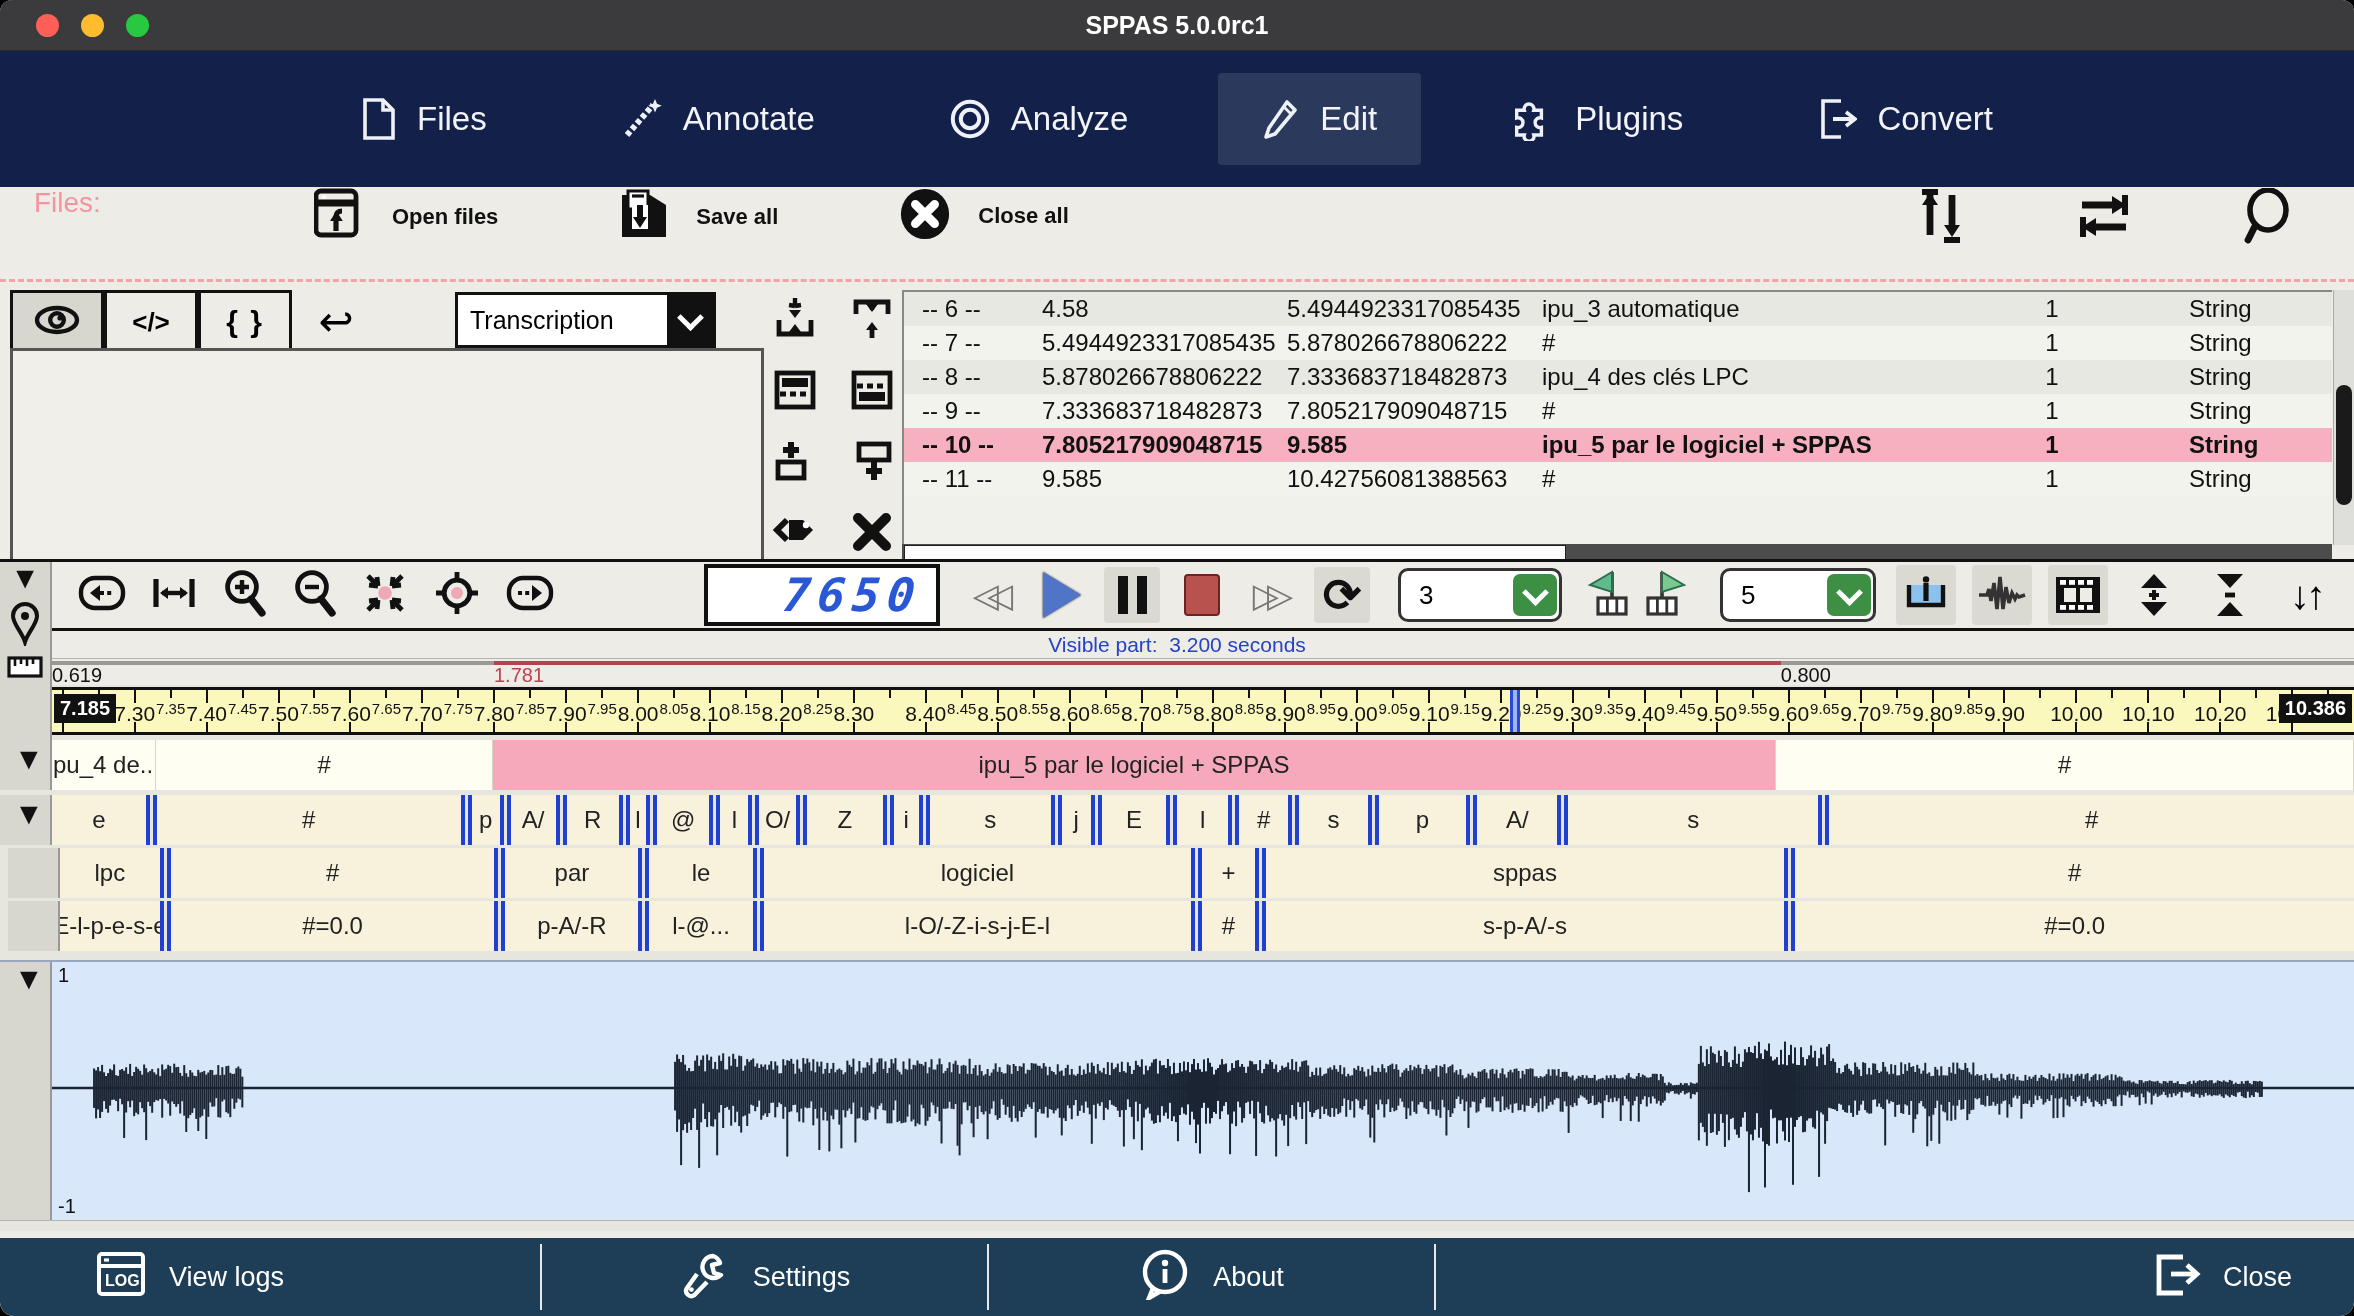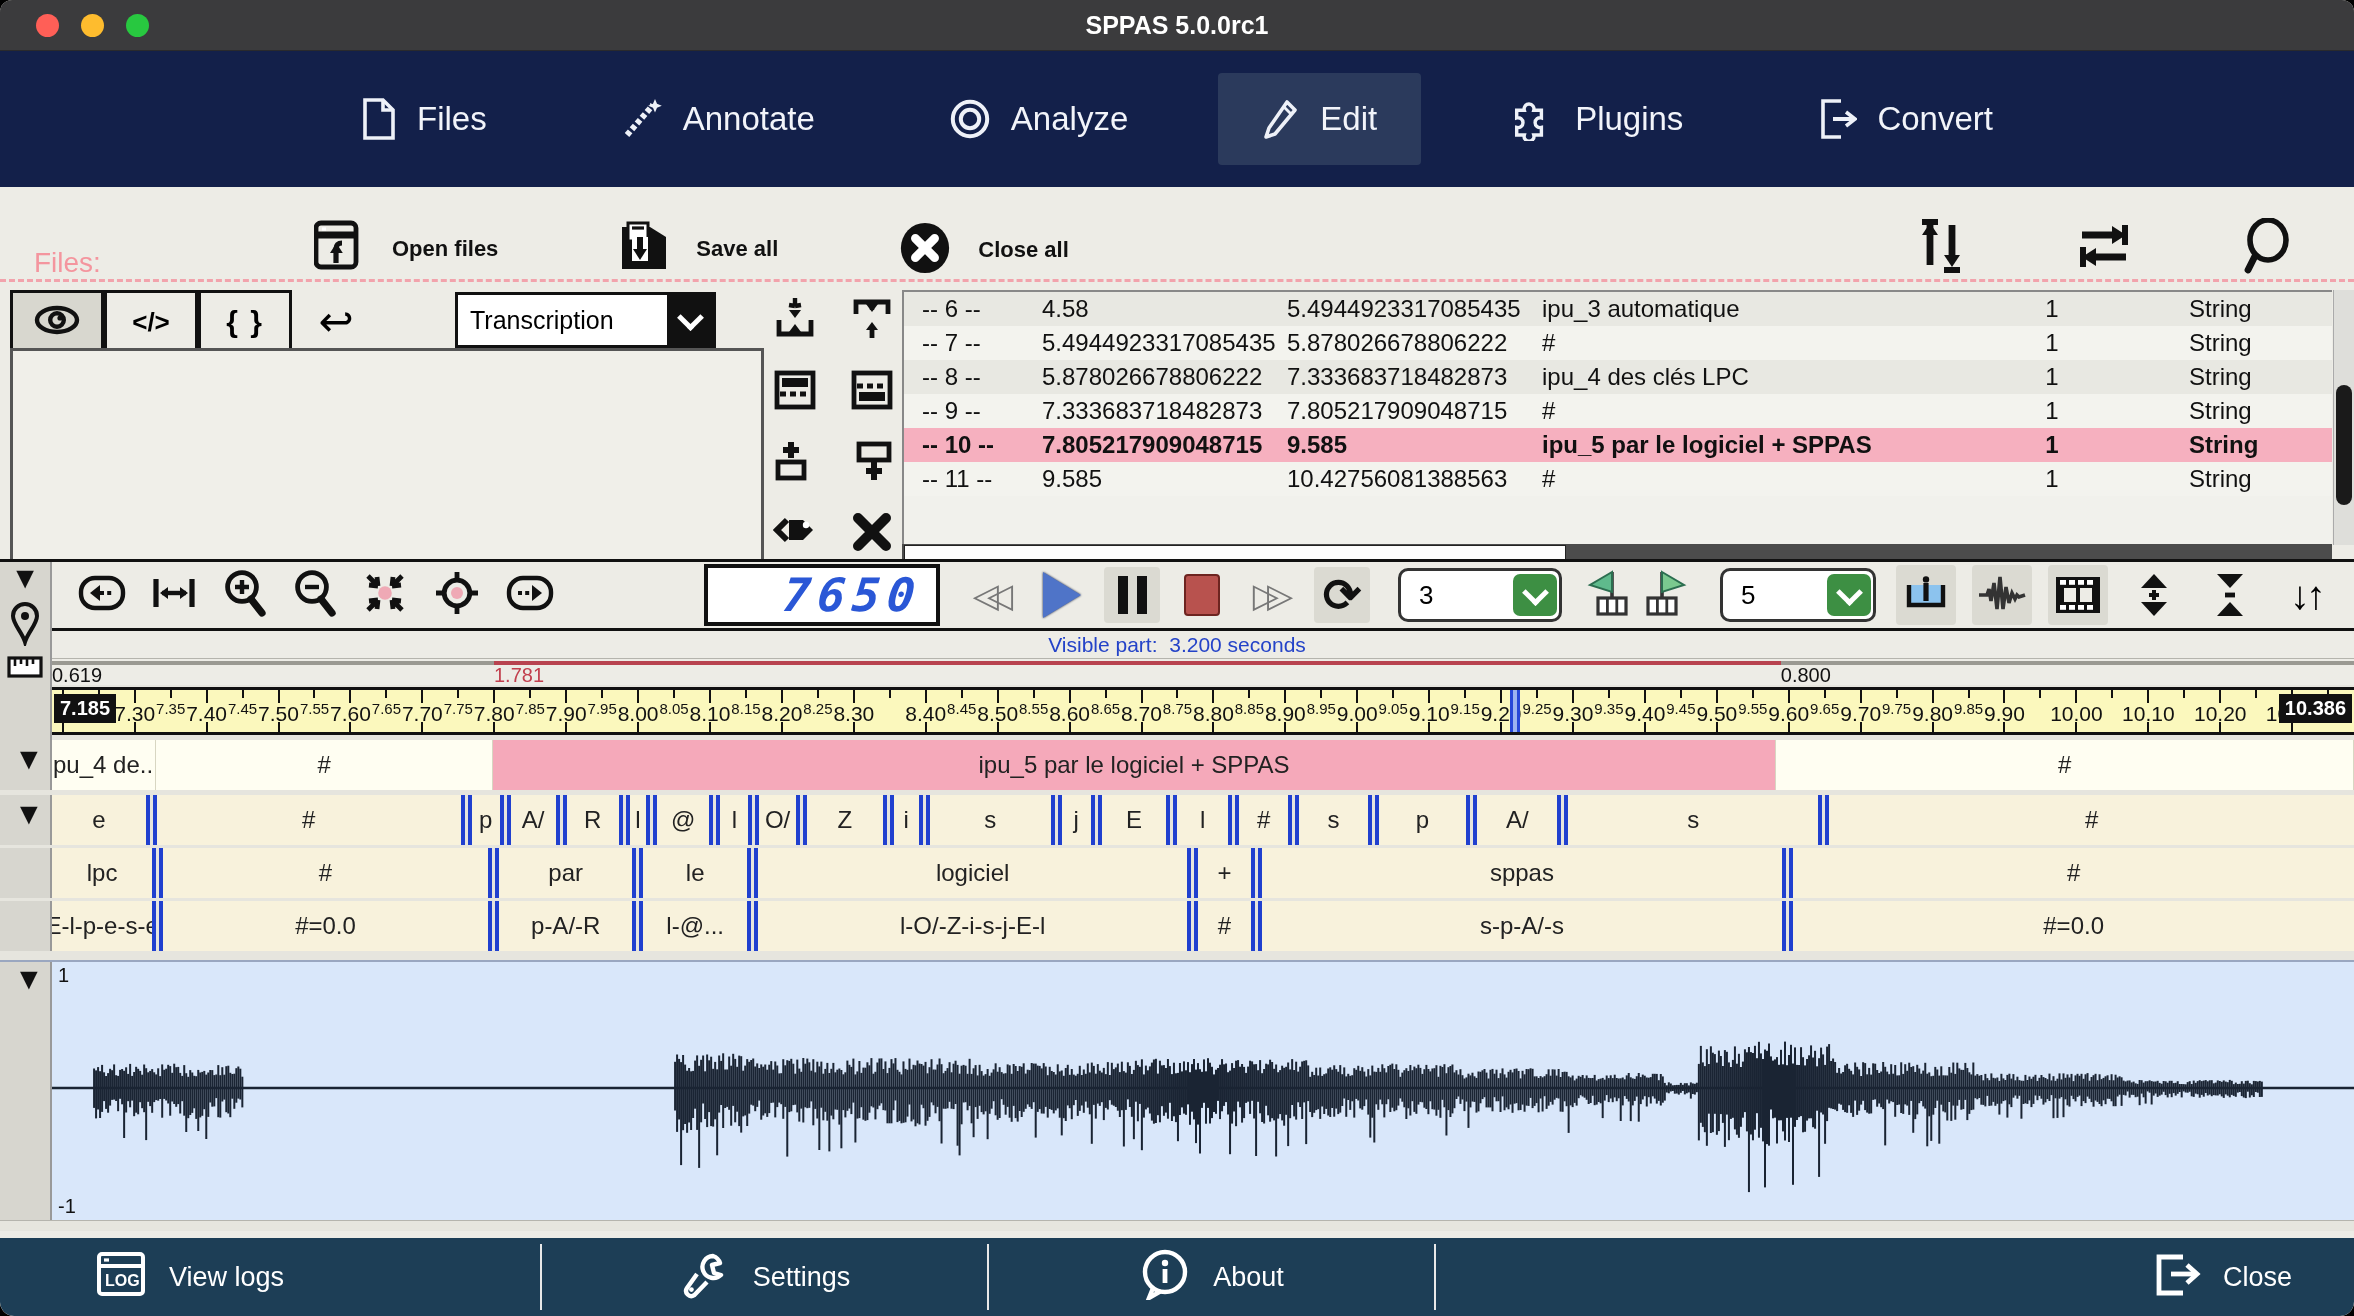--- a/index.html
+++ b/index.html
@@ -13,21 +13,21 @@
   .l-red{background:#ff5f57}.l-yellow{background:#febc2e}.l-green{background:#28c840}
   .win-title{position:absolute;left:0;right:0;text-align:center;color:#fff;font-weight:bold;font-size:25px;}
 
   
   .navbar{height:136px;background:#13204a;display:flex;align-items:center;justify-content:center;gap:46px;padding:0 140px;}
   .nav-tab{display:flex;align-items:center;gap:20px;color:#f2f4fa;font-size:33px;padding:24px 44px;border-radius:4px;cursor:pointer;}
   .nav-tab.active{background:#2b3a5c;}
   .nav-tab svg{display:block}
 
   
-  .files-bar{height:92px;display:flex;align-items:flex-end;border-bottom:3px dashed #f2a3ac;position:relative;}
+  .files-bar{height:92px;display:flex;align-items:flex-start;border-bottom:3px dashed #f2a3ac;position:relative;}
   .files-label{color:#f4959e;font-size:28px;margin-left:34px;width:130px;}
   .fbtn{display:flex;align-items:center;gap:26px;margin-right:120px;cursor:pointer;}
   .fbtn .lbl{font-weight:bold;font-size:22px;color:#111;}
   .fbar-right{position:absolute;right:60px;display:flex;gap:110px;align-items:center;}
 
   
   .editor{position:relative;height:277px;}
   .view-tabs{position:absolute;left:10px;top:8px;display:flex;align-items:flex-end;}
   .vtab{width:88px;height:58px;border:3px solid #111;border-bottom:none;display:flex;align-items:center;justify-content:center;background:#edece6;cursor:pointer;}
   .vtab.sel{background:#d8d7cf;}
@@ -104,21 +104,21 @@
   .tier-row{margin-top:5px;}
   .tier-cells{flex:1;display:flex;}
   .tcell{position:relative;display:flex;align-items:center;justify-content:center;font-size:24px;color:#222;overflow:hidden;white-space:nowrap;}
   .ipu .tcell{background:#fffef2;height:50px;border-right:1px solid #d8d6c2;}
   .ipu .tcell.hl{background:#f5a9ba;}
   .grp .tcell{background:#f8f2dc;height:50px;}
   .grp .tcell:not(:first-child){border-left:4px solid #2040cf;}
   .grp .tcell:not(:last-child){border-right:4px solid #2040cf;}
   .grp .tier-cells{gap:3px;}
   .grp-stack{margin-top:5px;}
-  .grp-stack .row + .row{margin-top:3px;}
+  .grp-stack .row + .row{margin-top:3px;padding-left:8px;}
   .tri-btn{color:#111;font-size:30px;line-height:30px;padding-left:6px;cursor:pointer;}
   
   .wave-row{margin-top:9px;border-top:2px solid #9aa7c0;}
   .wave-area{flex:1;position:relative;background:#d9e7fa;height:258px;}
   .wave-area .ylab{position:absolute;left:6px;font-size:20px;color:#111;z-index:2;}
   .bottom-strip{height:10px;background:#e6e5de;border-top:1px solid #b5b4ad;}
 
   
   .bottombar{position:absolute;left:0;right:0;bottom:0;height:78px;background:#1d3e56;display:flex;align-items:stretch;border-radius:0 0 14px 14px;}
   .bb-sec{display:flex;align-items:center;justify-content:center;gap:22px;color:#fff;font-size:27px;cursor:pointer;}

